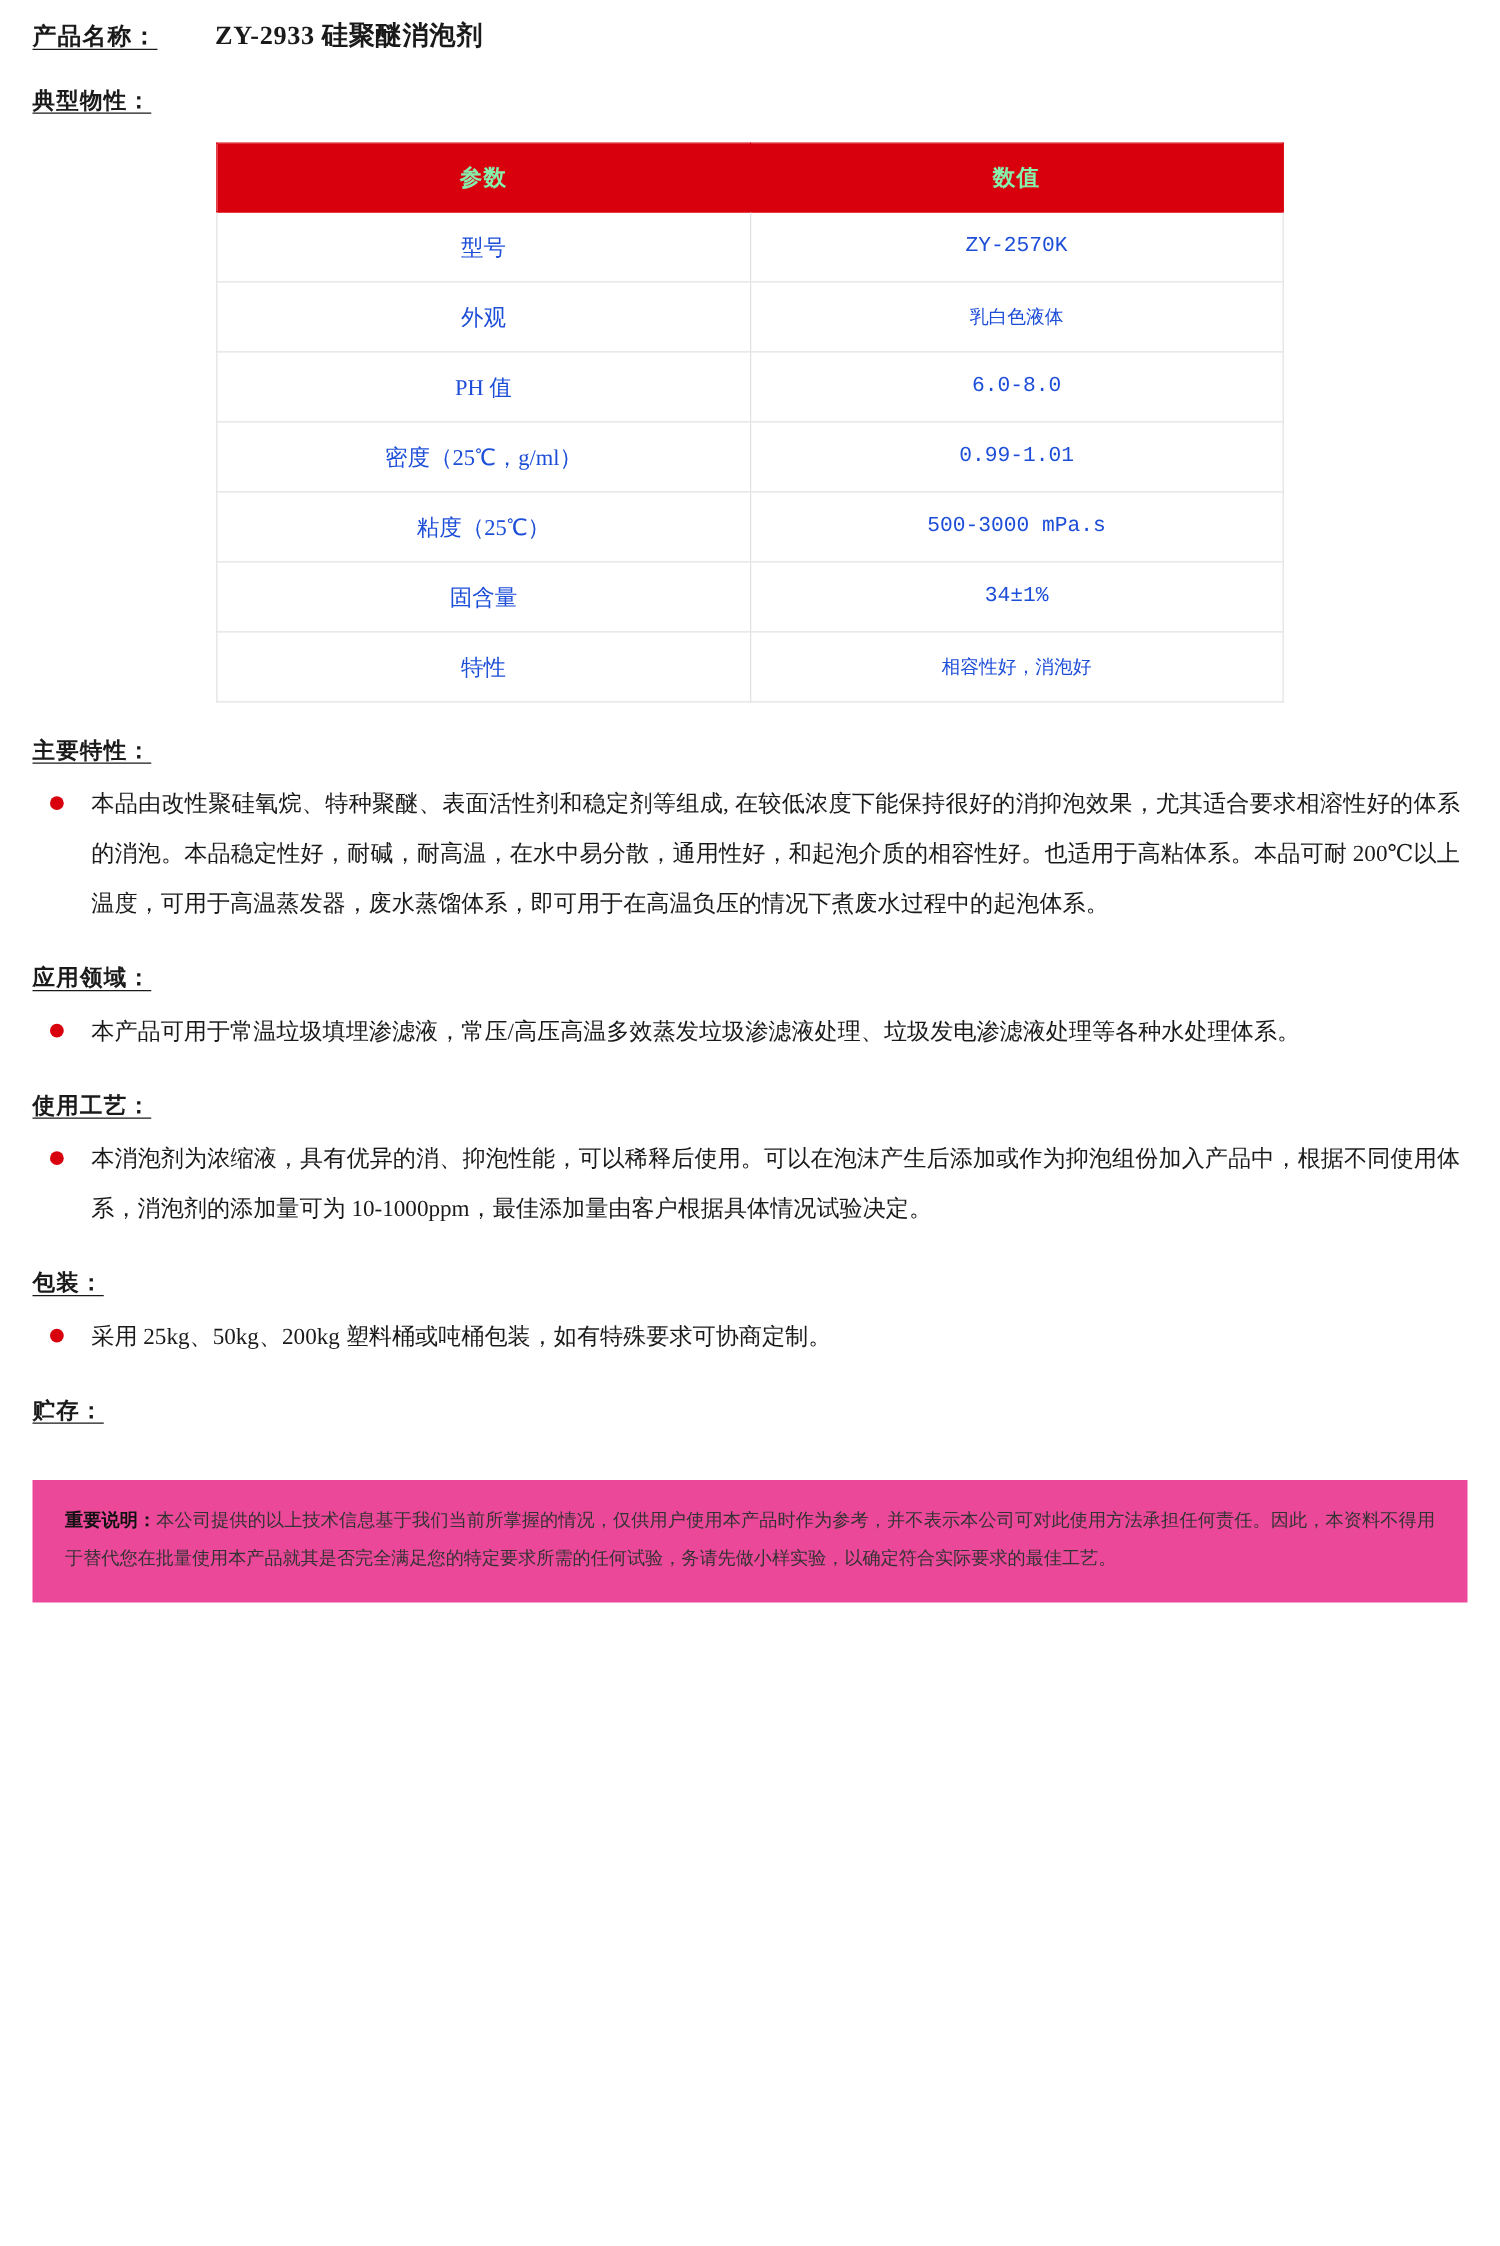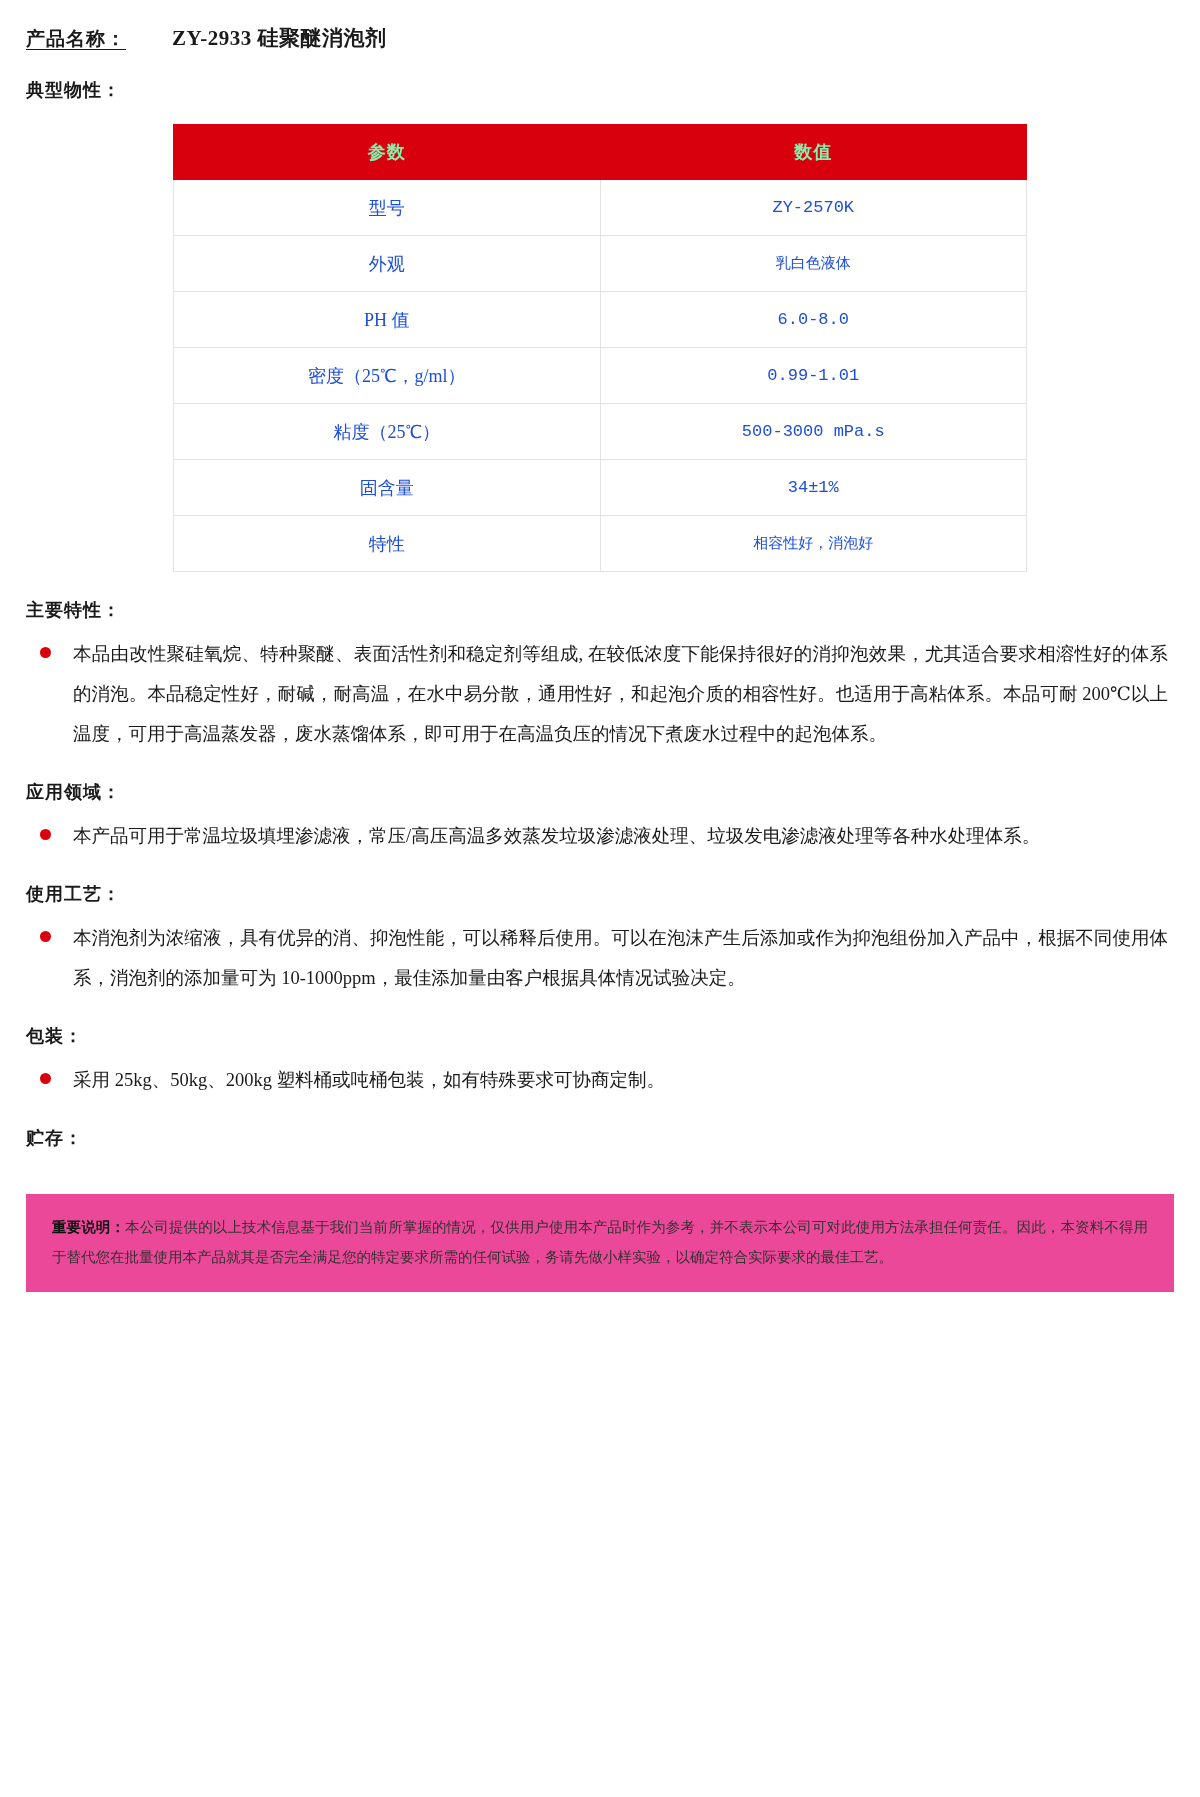--- a/index.html
+++ b/index.html
@@ -10,21 +10,21 @@
   body {
     width: 1200px;
     min-height: 1797px;
     font-family: "Liberation Serif", "DejaVu Serif", serif;
     color: #1a1a1a;
   }
   .page {
     width: 1200px;
     min-height: 1797px;
     box-sizing: border-box;
-    padding: 18px 26px 20px 26px;
+    padding: 8px 26px 20px 26px;
     position: relative;
   }
 
   
   .product-line {
     display: flex;
     align-items: baseline;
     margin: 6px 0 0 0;
   }
   .product-label {
@@ -41,20 +41,21 @@
     font-size: 21px;
     margin-left: 46px;
     letter-spacing: 0.5px;
   }
 
   
   .section-heading {
     font-family: "Liberation Sans", sans-serif;
     font-weight: bold;
     font-size: 18px;
+    text-decoration: underline;
     text-underline-offset: 4px;
     letter-spacing: 1px;
     margin: 26px 0 12px 0;
   }
 
   
   .table-wrap {
     margin: 22px 0 0 0;
     display: flex;
     justify-content: center;

